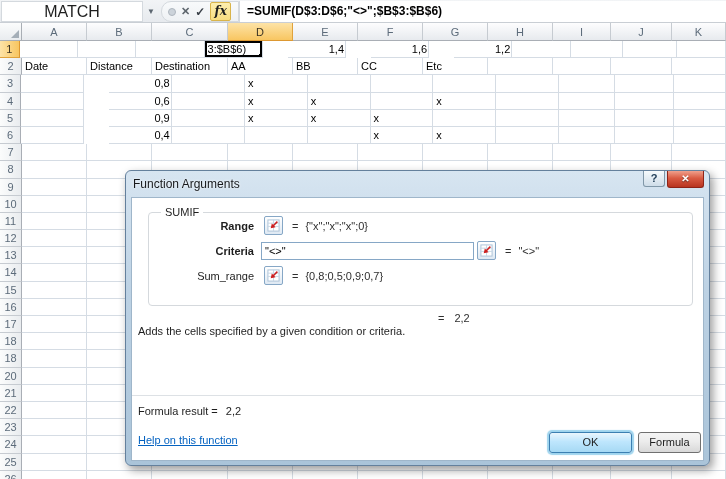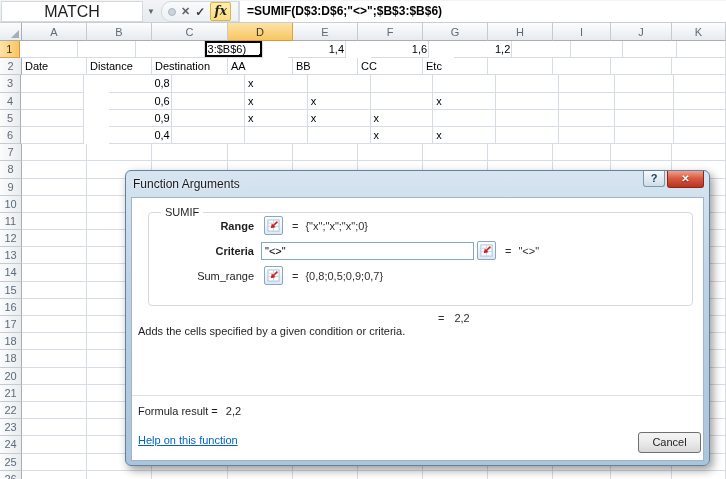--- a/index.html
+++ b/index.html
@@ -565,16 +565,17 @@
 
 
       <div class="dlg-hr"></div>
 
       <div class="fresult-line">
         <span>Formula result =</span><span class="val">2,2</span>
       </div>
 
       <a class="helplink">Help on this function</a>
 
-      <div class="btn btn-cancel">Cancel</div>
+      <div class="btn btn-ok">OK</div>
+      <div class="btn btn-cancel">Formula</div>
     </div>
   </div>
 </div>
 
 </body></html>

